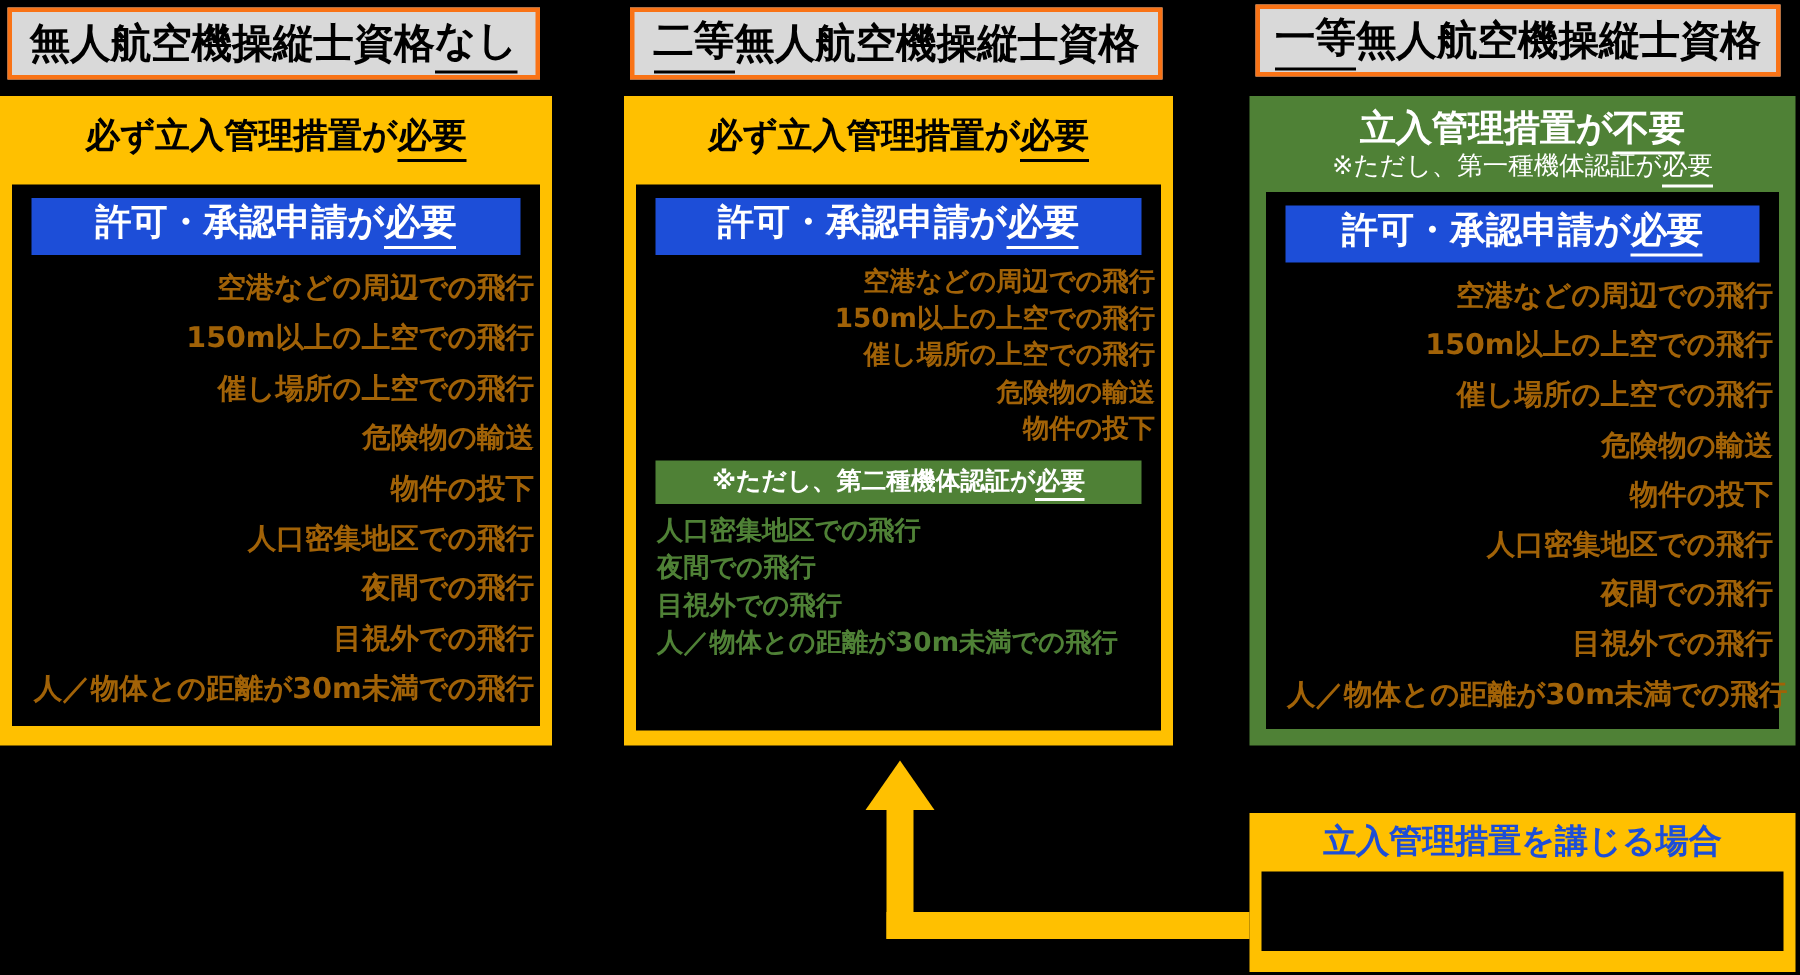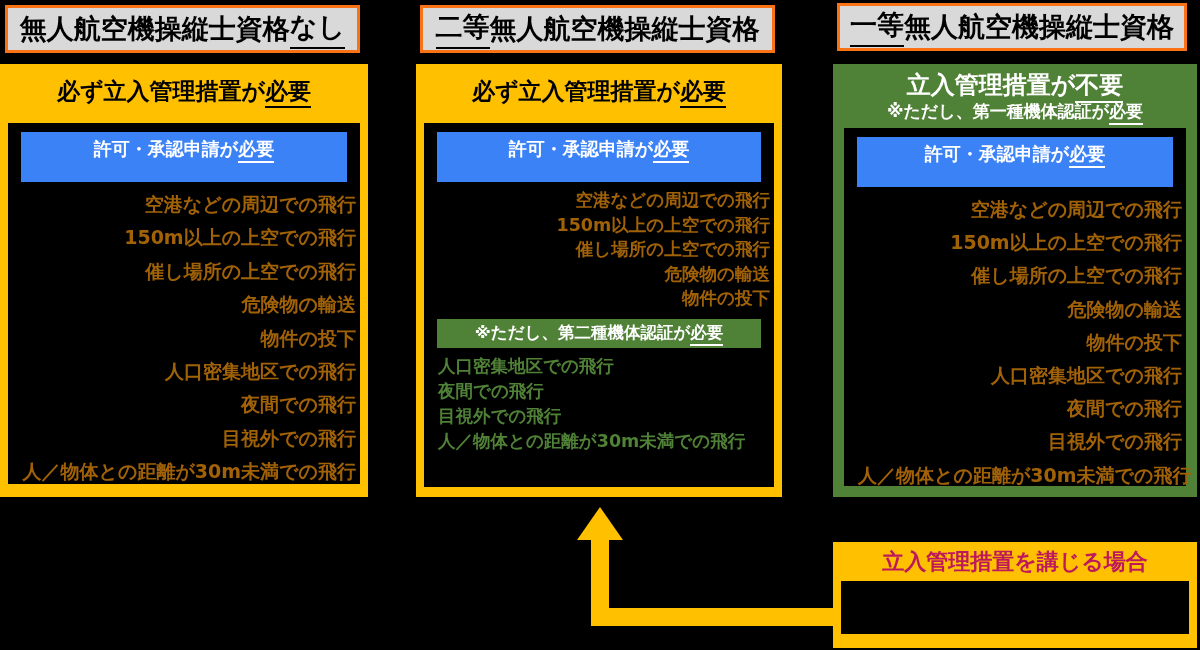--- a/index.html
+++ b/index.html
@@ -27,29 +27,29 @@
   .outer.green{background:#4F8136;}
   .outer-title{
     text-align:center;font-weight:bold;color:#000;
     font-size:23px;line-height:28px;margin-top:13px;white-space:nowrap;
   }
   .outer-title-l1{
     text-align:center;font-weight:bold;color:#ffffff;
     font-size:24px;line-height:29px;margin-top:7px;white-space:nowrap;
   }
   .outer-title-l2{
-    text-align:center;font-weight:bold;color:#fff;
+    text-align:center;font-weight:normal;color:#fff;
     font-size:17px;line-height:22px;white-space:nowrap;
   }
   .inner-black{position:absolute;background:#000;}
   .red-banner{
     margin:9px 13px 0;
-    background:#3b82f6;color:#fff;
-    font-weight:bold;font-size:18px;line-height:27px;
-    text-align:center;padding:3px 0 20px;white-space:nowrap;
+    background:#1d4ed8;color:#fff;
+    font-weight:bold;font-size:24px;line-height:27px;
+    text-align:center;padding:3px 0 8px;white-space:nowrap;
   }
   .green-banner{
     margin:8px 13px 0;
     background:#4F8136;color:#fff;
     text-align:center;padding:3px 0 5px;white-space:nowrap;
   }
   .green-banner .l1{font-size:21px;line-height:26px;font-weight:bold;display:block;}
   .green-banner .l2{font-size:16.5px;line-height:21px;font-weight:bold;display:block;}
   .flight-list{
     list-style:none;margin:6px 0 0;padding:0 4px 0 14px;
@@ -59,21 +59,21 @@
   .green-list li{color:#4F8136;}
   .lg li{font-size:19px;line-height:33.4px;}
   .sm li{font-size:17.5px;line-height:24.5px;}
   .smg li{font-size:17.5px;line-height:25.2px;}
   
   .bottom-box{
     position:absolute;left:833px;top:542px;width:364px;height:106px;
     background:#FFC000;
   }
   .bottom-title{
-    text-align:center;font-weight:bold;color:#be185d;
+    text-align:center;font-weight:bold;color:#1d4ed8;
     font-size:22px;line-height:39px;white-space:nowrap;
   }
   .bottom-black{
     position:absolute;left:8px;top:39px;width:348px;height:53px;background:#000;
   }
   
   .arrow-head{
     position:absolute;left:577px;top:507px;width:0;height:0;
     border-left:23px solid transparent;border-right:23px solid transparent;
     border-bottom:33px solid #FFC000;

